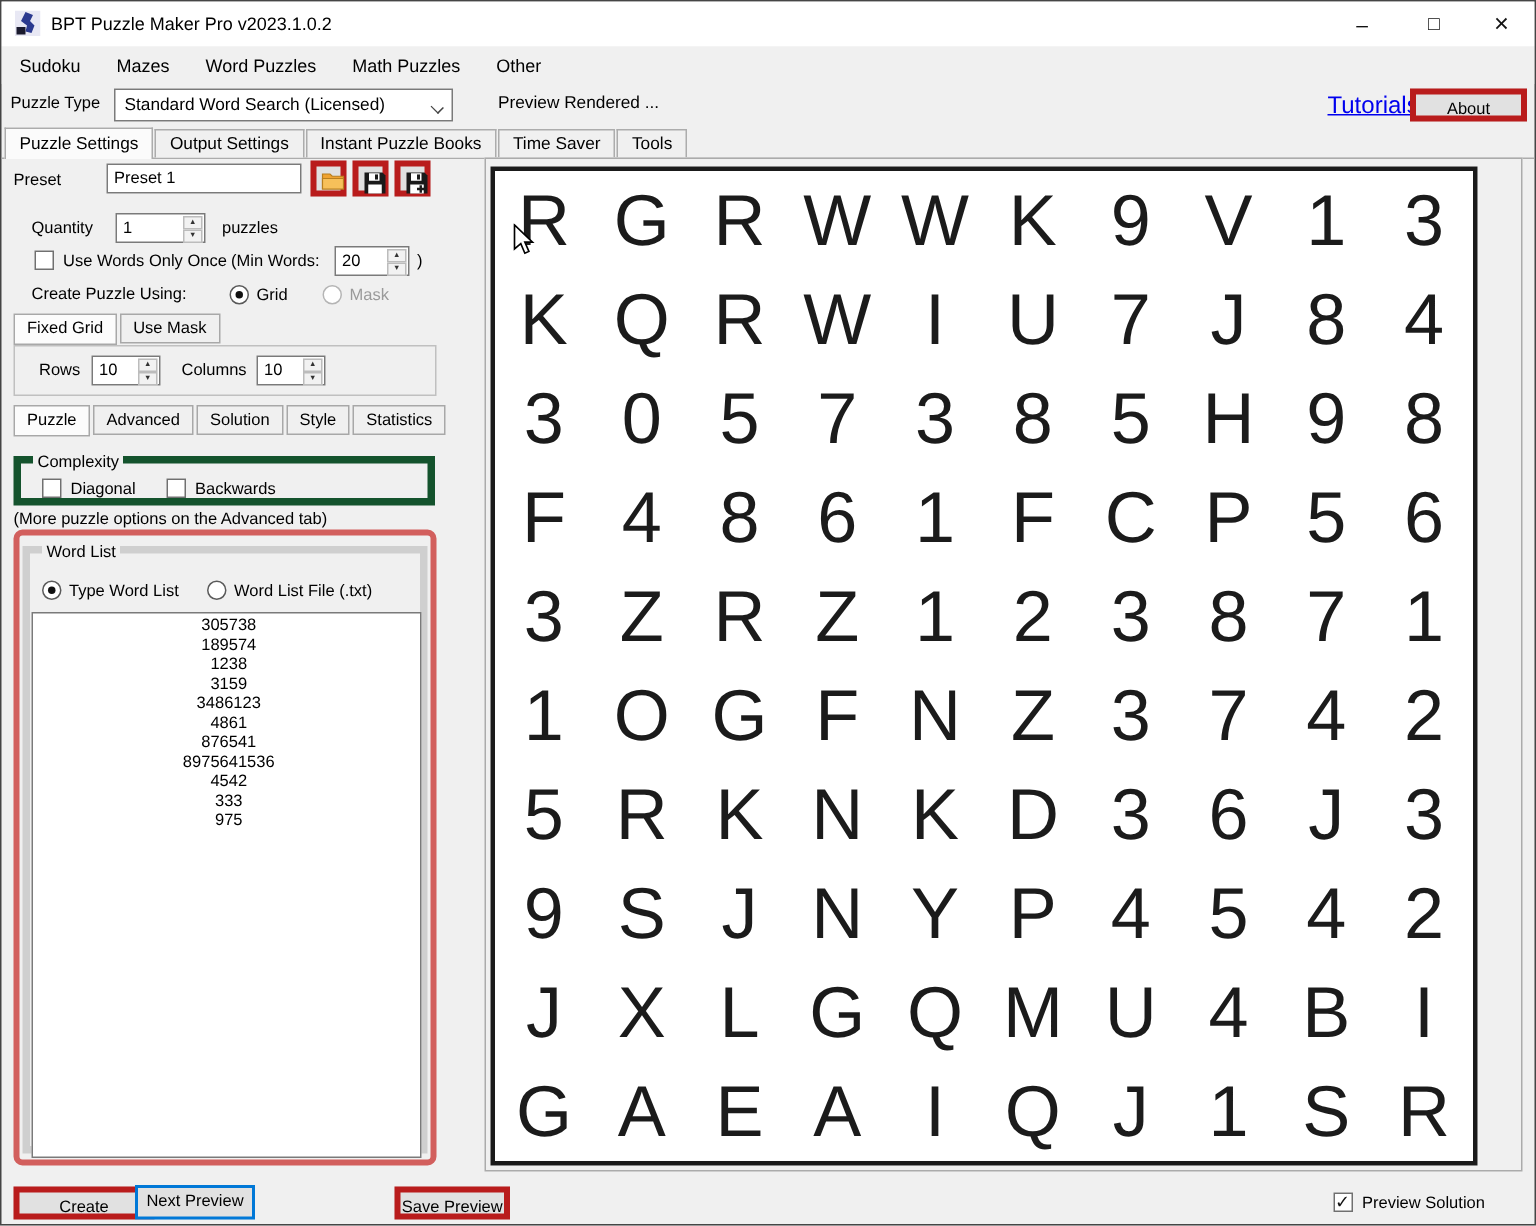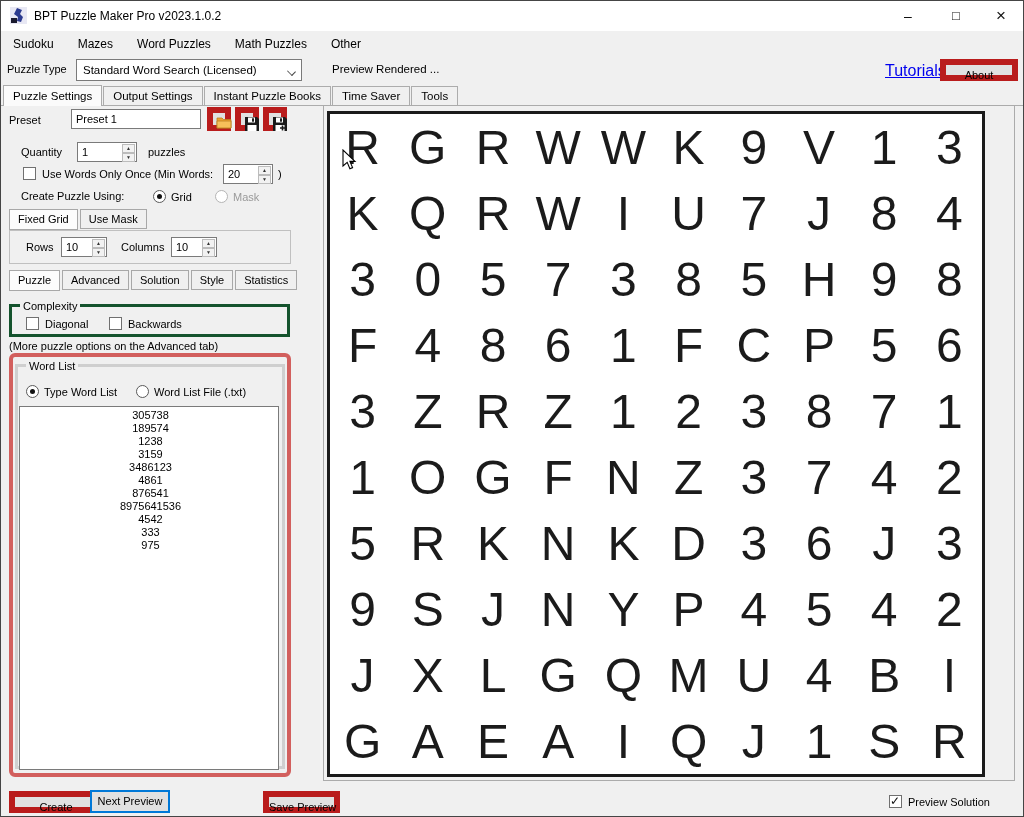--- a/index.html
+++ b/index.html
@@ -20,21 +20,21 @@
   
   .menubar { position:absolute; left:0; top:30px; width:100%; height:25px; background:#f0f0f0; display:flex; align-items:center; padding-left:0; }
   .menu-item { padding:4px 12px; font-size:12px; }
 
   
   .toolbar { position:absolute; left:0; top:55px; width:100%; height:28px; }
   .combo { position:absolute; left:75px; top:3px; width:226px; height:22px; background:#fff; border:1px solid #7a7a7a; }
   .combo-val { position:absolute; left:6px; top:0; line-height:20px; font-size:11.5px; }
   .combo-chev { position:absolute; right:6px; top:8px; width:7px; height:7px; border-right:1.6px solid #444; border-bottom:1.6px solid #444; transform:rotate(45deg) scaleY(0.8); }
   .link { color:#0000ee; text-decoration:underline; font-size:16px; }
-  .btn { background:#e1e1e1; border:6px solid #b91c1c; text-align:center; font-size:11px; font-family:"Liberation Sans",sans-serif; }
+  .btn { background:#e1e1e1; border:4px solid #b91c1c; text-align:center; font-size:11px; font-family:"Liberation Sans",sans-serif; }
 
   
   .maintabs { position:absolute; left:0; top:84px; width:100%; height:21px; border-bottom:1px solid #acacac; display:flex; align-items:flex-end; padding-left:2px; }
   .mtab { background:#f0f0f0; border:1px solid #acacac; border-bottom:none; padding:3px 9px; margin-right:1px; font-size:11.5px; }
   .mtab.active { background:#fbfbfb; padding:4px 9px; margin-bottom:-1px; z-index:3; }
 
   
   .tbox { background:#fff; border:1px solid #7a7a7a; font-family:"Liberation Sans",sans-serif; font-size:11px; padding-left:4px; }
   .stepper { position:absolute; background:#fff; border:1px solid #7a7a7a; height:20px; }
   .stepper .val { position:absolute; left:4px; top:0; line-height:18px; }
@@ -47,21 +47,21 @@
   .radio.sel::after { content:""; position:absolute; left:3px; top:3px; width:5px; height:5px; border-radius:50%; background:#111; }
   .radio.disabled { border-color:#b5b5b5; }
   .dim { color:#9a9a9a; }
 
   
   .stab { background:#f0f0f0; border:1px solid #a8a8a8; padding:3px 8px; margin-right:2px; font-size:11px; }
   .stab.active { background:#fcfcfc; margin-bottom:-1px; padding-bottom:4px; z-index:2; }
   .strip { position:absolute; display:flex; align-items:flex-end; }
 
   .panelbox { position:absolute; border:1px solid #c0c0c0; }
-  .groupbox { position:absolute; border:3px solid #14532d; }
+  .groupbox { position:absolute; border:5px solid #14532d; }
   .gtitle { position:absolute; top:-7px; left:8px; background:#f0f0f0; padding:0 3px; }
 
   .redrect { position:absolute; left:8px; top:352px; width:282px; height:424px; border:4px solid #d25f5d; border-radius:6px; z-index:5; pointer-events:none; }
 
   .wordarea { position:absolute; background:#fff; border:1px solid #7a7a7a; font-family:"Liberation Sans",sans-serif; font-size:11px; line-height:13px; padding:2px 0 0 3px; resize:none; overflow:hidden; }
 
   
   .preview-panel { position:absolute; left:322px; top:104px; width:692px; height:676px; background:#f0f0f0; border:1px solid #ababab; }
   .puzzle-img { position:absolute; left:3px; top:5px; width:658px; height:666px; background:#fff; border:3px solid #1a1a1a; }
   #puzzle-grid { position:absolute; left:0; top:0; width:652px; height:660px; display:grid; grid-template-columns:repeat(10,1fr); grid-template-rows:repeat(10,1fr); }

